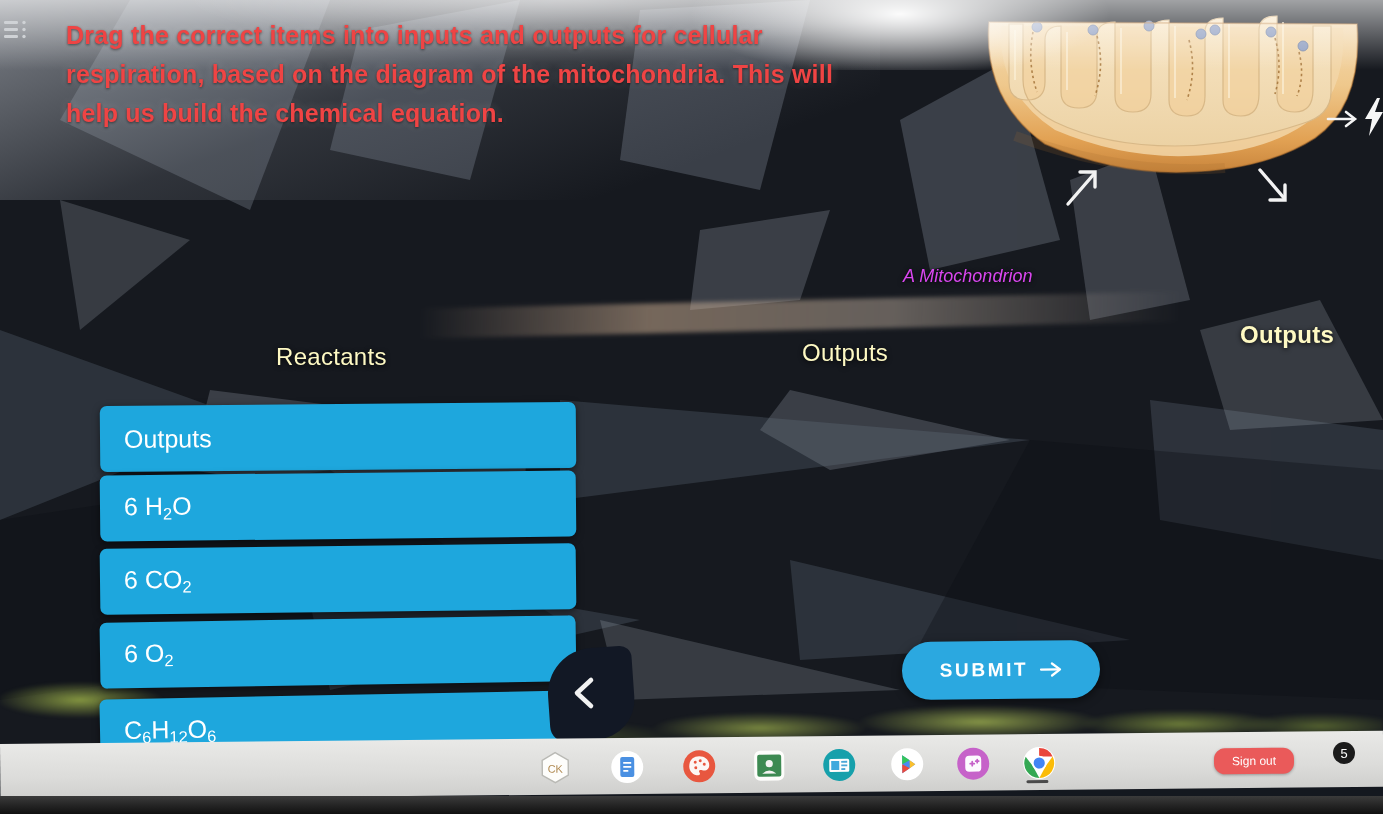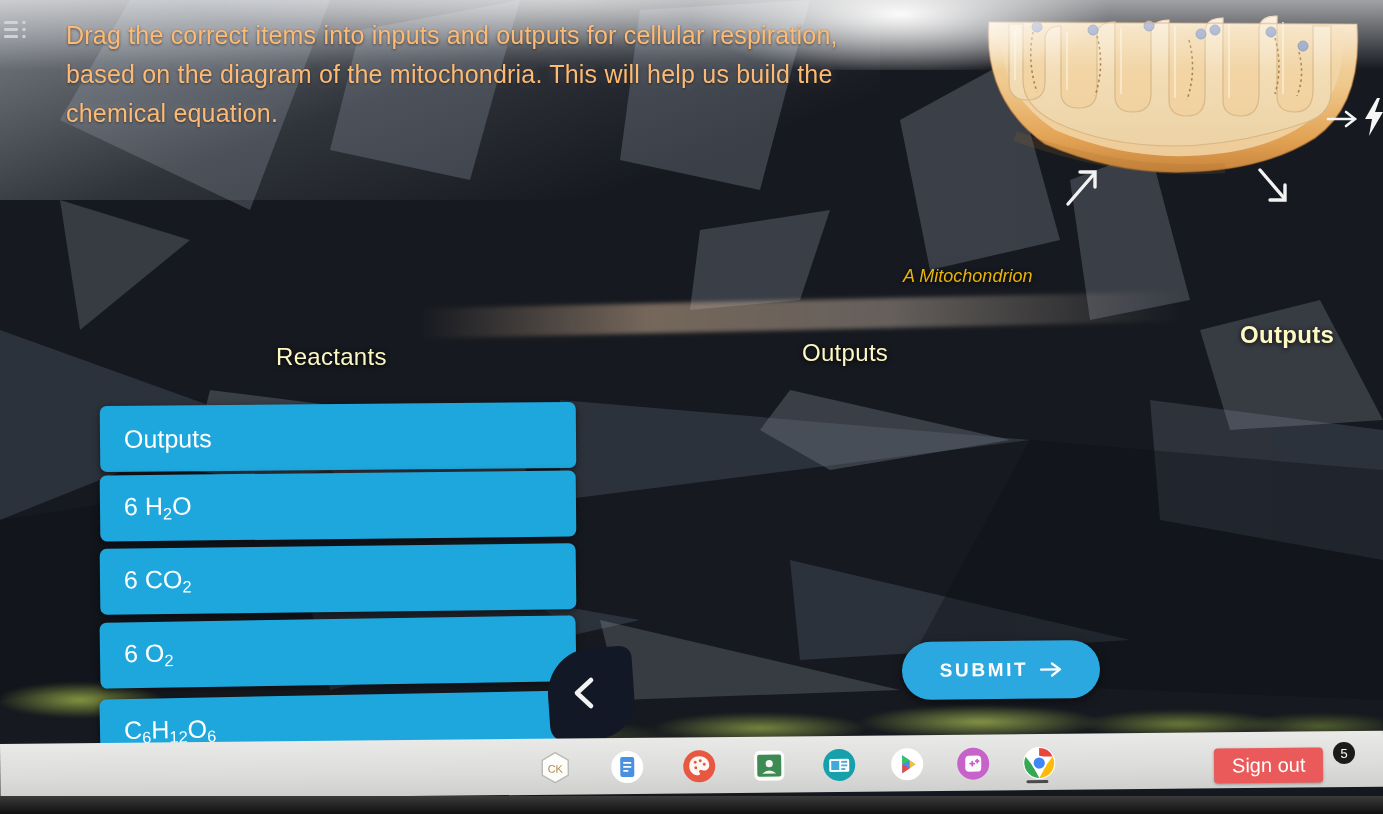--- a/index.html
+++ b/index.html
@@ -61,41 +61,41 @@
   #mito-wrap { position:absolute; left:975px; top:-4px; width:408px; height:180px; }
   #mito-shadow {
     position:absolute; left:8px; top:6px; width:390px; height:168px;
     background:radial-gradient(ellipse 52% 52% at 50% 54%, rgba(0,0,0,.72), rgba(0,0,0,0) 72%);
     filter:blur(6px);
   }
 
   
   #question {
     position:absolute; left:66px; top:16px; width:790px;
-    font-size:25px; font-weight:normal; line-height:1.55;
-    color:#fdba74;
+    font-size:25px; font-weight:bold; line-height:1.55;
+    color:#ef4444;
     text-shadow:0 1px 3px rgba(0,0,0,.55), 0 0 10px rgba(255,255,255,.22);
     letter-spacing:.2px;
   }
 
   #hamburger-icon { position:absolute; left:4px; top:18px; width:26px; height:26px; }
 
   
   .col-head {
     position:absolute; color:#fef9c3; font-size:24px;
     text-shadow:0 1px 5px rgba(0,0,0,.85);
     letter-spacing:.3px;
   }
   #head-reactants { left:276px; top:343px; }
   #head-inputs    { left:802px; top:339px; }
   #head-outputs   { left:1240px; top:321px;font-weight:bold; }
 
   #mito-caption {
     position:absolute; left:903px; top:266px;
-    color:#eab308; font-size:18px; font-style:italic;
+    color:#d946ef; font-size:18px; font-style:italic;
     text-shadow:0 1px 5px rgba(0,0,0,.9);
   }
 
   
   #chip-stack { position:absolute; left:100px; top:404px; width:476px; }
   .chip {
     position:absolute; left:0; width:476px; height:66px;
     background:#1ea7dd;
     border-radius:7px;
     color:#ffffff;
@@ -146,22 +146,22 @@
   #shelf-inner { position:relative; width:1383px; height:56px; }
   .shelf-icon {
     position:absolute; top:12px; width:34px; height:34px; cursor:pointer;
   }
   #bezel-bottom {
     position:absolute; left:0; top:796px; width:1383px; height:18px;
     background:linear-gradient(180deg,#3b3b3b,#101010);
   }
   #sign-out-button {
     position:absolute; left:1214px; top:748px;
-    padding:6px 18px; border:none; border-radius:4px;
-    background:#ea5a5a; color:#fff; font-size:20px;
+    padding:6px 18px; border:none; border-radius:11px;
+    background:#ea5a5a; color:#fff; font-size:12px;
     font-family:"Liberation Sans", sans-serif;
     transform:rotate(-0.6deg); cursor:pointer;
     box-shadow:0 1px 3px rgba(0,0,0,.3);
   }
   #notify-badge {
     position:absolute; left:1333px; top:742px; width:22px; height:22px;
     border-radius:50%; background:#1b1b1b; color:#fff;
     font-size:13px; display:flex; align-items:center; justify-content:center;
     transform:rotate(-0.6deg); cursor:pointer;
   }

